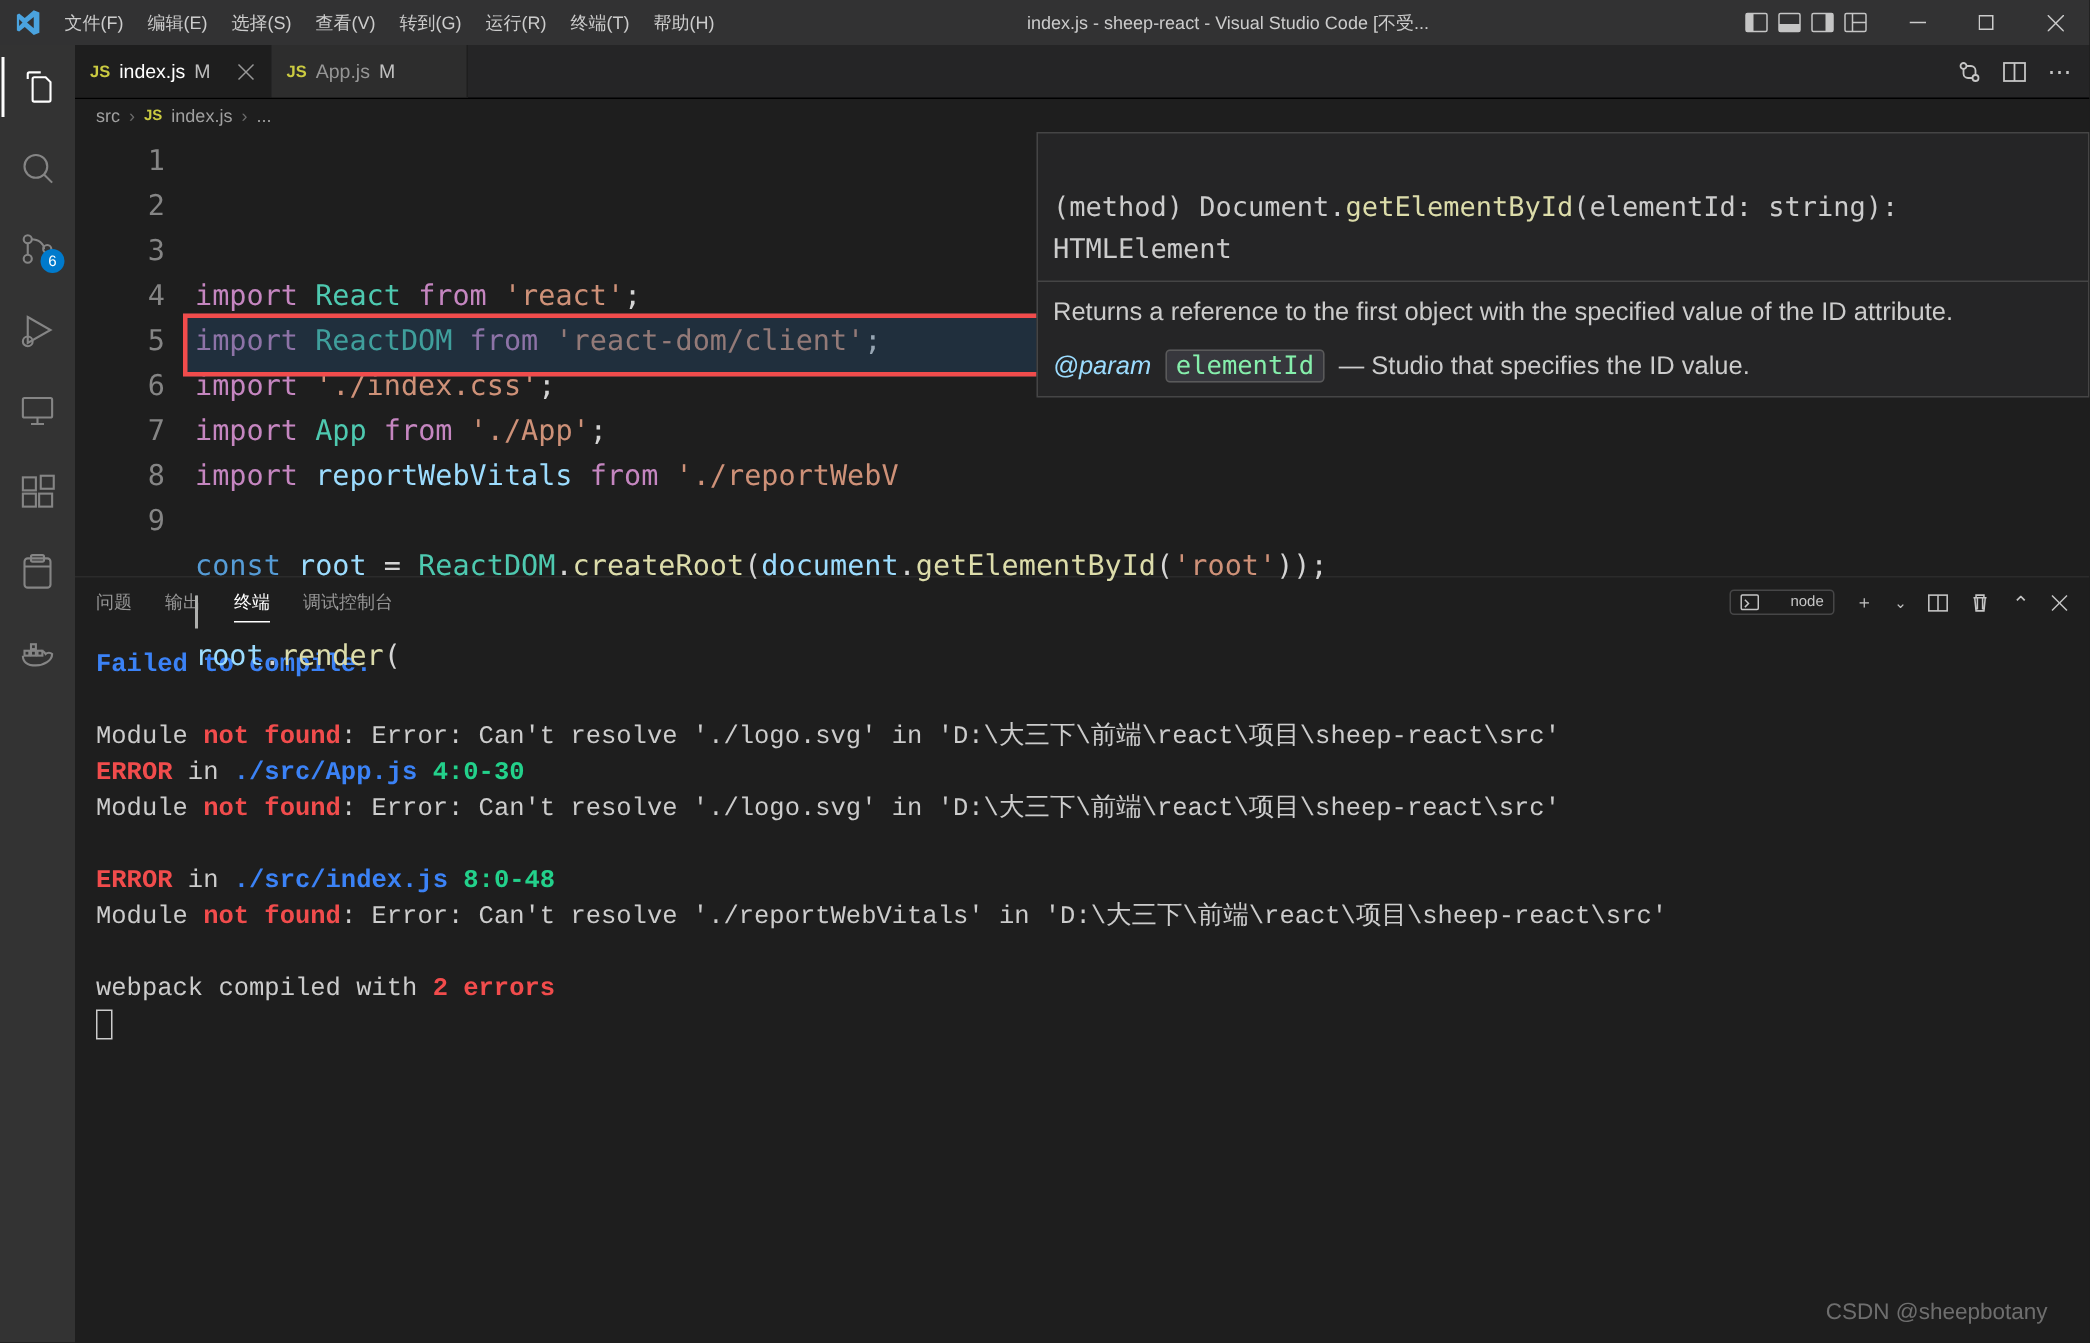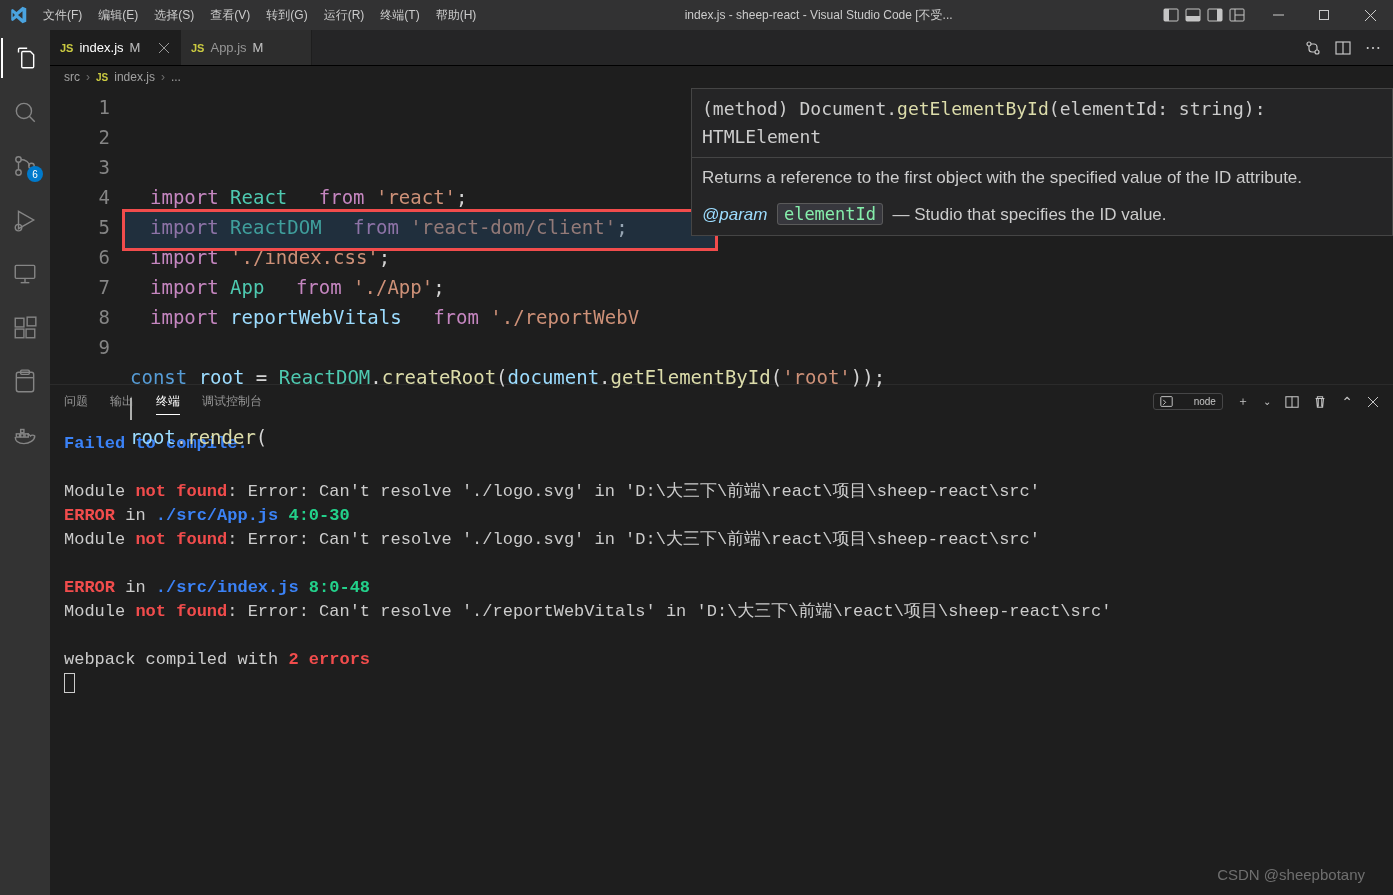--- a/index.html
+++ b/index.html
@@ -65,32 +65,32 @@
   
   .crumbs{height:22px;display:flex;align-items:center;font-size:12px;color:#a0a0a0;padding:0 14px;gap:6px;background:var(--editor-bg);}
   .crumbs .js-label{color:#cbcb41;font-weight:bold;font-size:10px;}
   .crumbs .chev{opacity:.6;}
   
   
   .editor-wrap{flex:1;display:flex;min-height:0;position:relative;}
   .gutter{width:60px;text-align:right;padding-right:20px;color:var(--muted);font-family:Consolas,monospace;font-size:19px;line-height:30px;padding-top:4px;}
   .code{flex:1;font-family:Consolas,monospace;font-size:19px;line-height:30px;white-space:pre;padding-top:4px;position:relative;}
   .code .ln{height:30px;}
-  .kw{color:var(--keyword);margin-left:20px;}
+  .kw{color:var(--keyword);}
   .id{color:var(--ident);}
   .ty{color:var(--type);}
   .fn{color:var(--func);}
   .st{color:var(--str);}
   .pc{color:var(--punc);}
   .ck{color:var(--const-kw);}
   .hl-box{position:absolute;border:3px solid #f14c4c;background:rgba(38,79,120,.35);pointer-events:none;}
   .cursor-bar{display:inline-block;width:2px;height:22px;background:#aeafad;vertical-align:middle;}
   
   .hover{position:absolute;top:0;right:0;width:680px;background:#252526;border:1px solid #454545;font-family:Consolas,monospace;font-size:18px;line-height:28px;padding:6px 10px;color:#cccccc;}
-  .hover .sig{white-space:pre-wrap;}
+  .hover .sig{white-space:pre-wrap;margin-top:30px;}
   .hover hr{border:none;border-top:1px solid #454545;margin:6px -10px;}
   .hover .desc{font-family:"Segoe UI",sans-serif;font-size:17px;}
   .param-tag{font-style:italic;color:#9cdcfe;}
   .param-name{background:#37373d;border:1px solid #5a5a5a;border-radius:3px;padding:0 6px;font-family:Consolas,monospace;color:#86efac;}
   
   
   .panel{height:510px;border-top:1px solid #2b2b2b;display:flex;flex-direction:column;background:var(--panel-bg);}
   .panel-tabs{height:33px;display:flex;align-items:center;padding:0 14px;font-size:12px;gap:22px;color:#969696;justify-content:center;}
   .panel-tab{padding:4px 0;cursor:default;}
   .panel-tab.active{color:#fff;border-bottom:1px solid #fff;}

